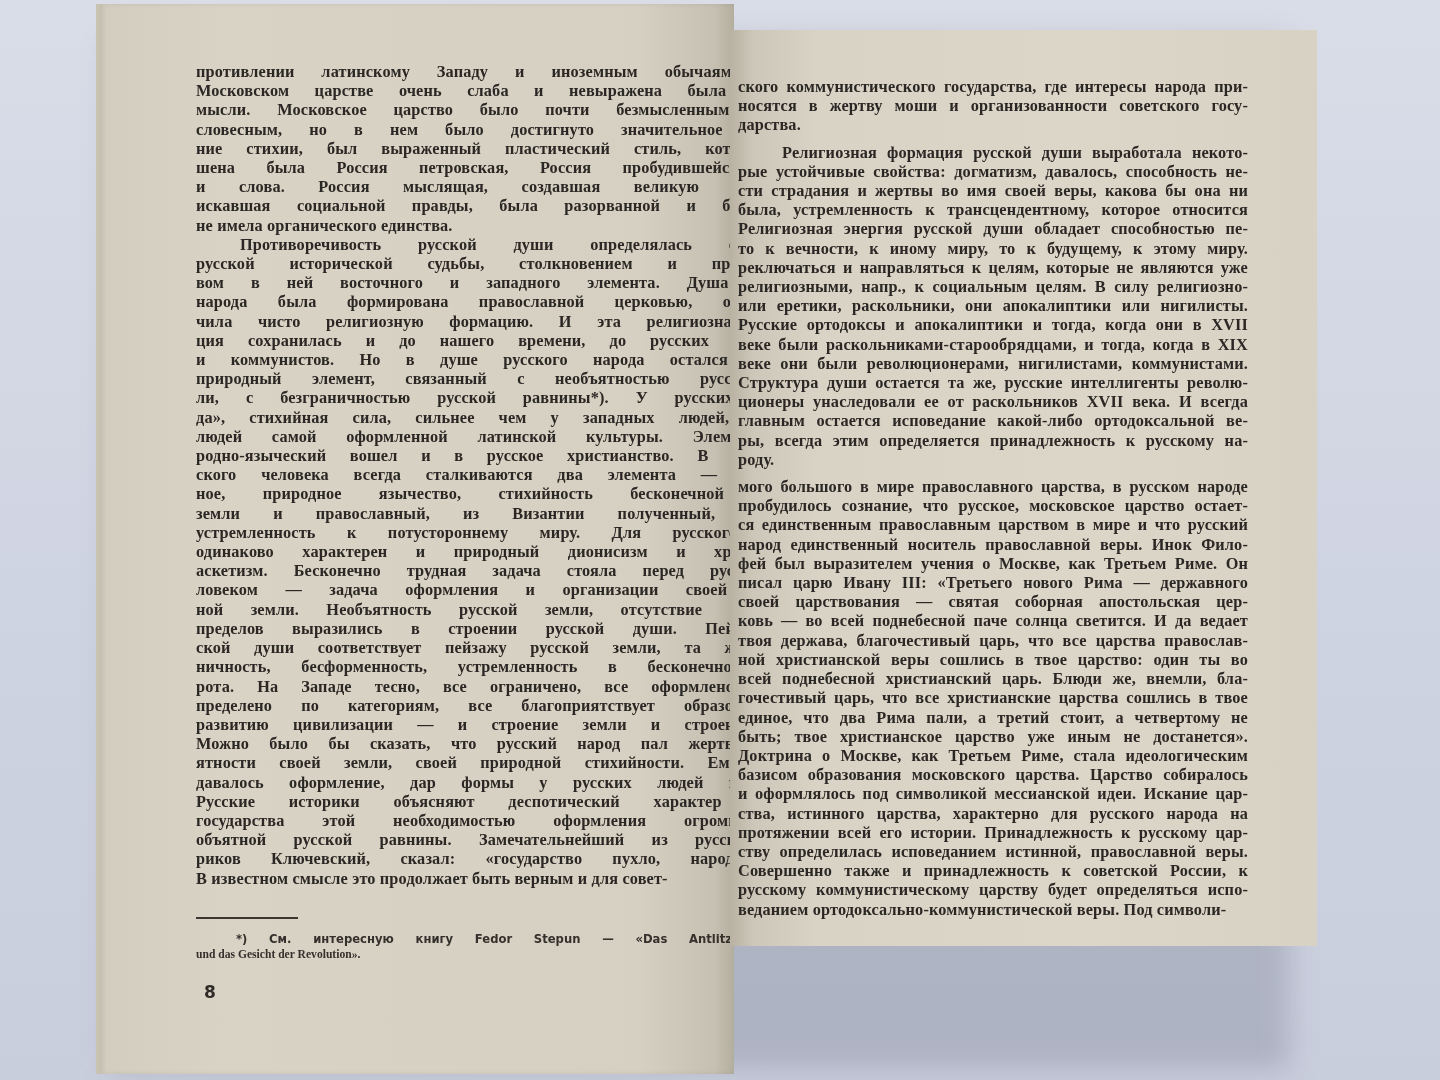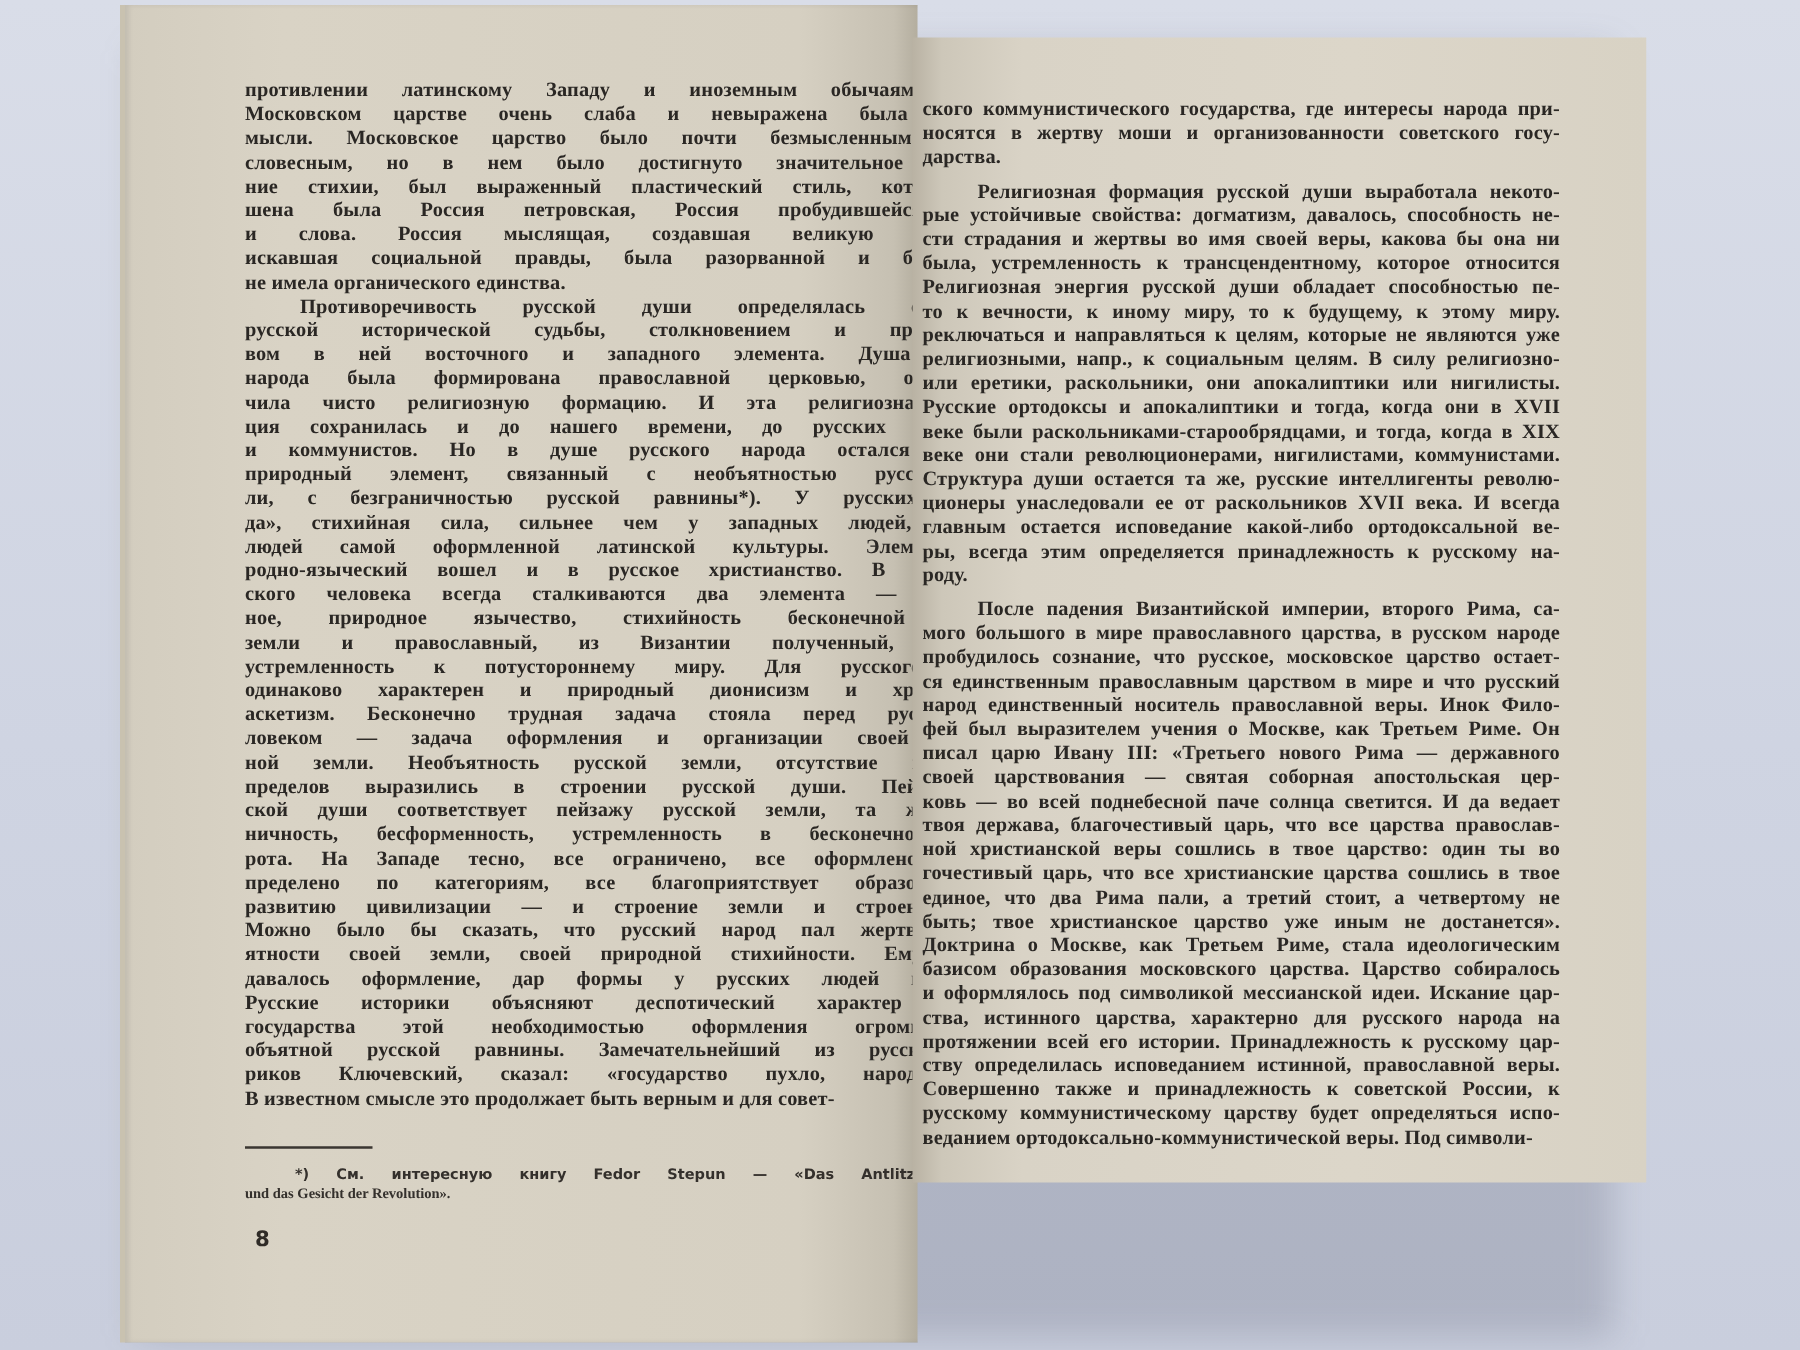--- a/index.html
+++ b/index.html
@@ -122,38 +122,38 @@
       <span class="line">рые устойчивые свойства: догматизм, давалось, способность не-</span>
       <span class="line">сти страдания и жертвы во имя своей веры, какова бы она ни</span>
       <span class="line">была, устремленность к трансцендентному, которое относится</span>
       <span class="line">Религиозная энергия русской души обладает способностью пе-</span>
       <span class="line">то к вечности, к иному миру, то к будущему, к этому миру.</span>
       <span class="line">реключаться и направляться к целям, которые не являются уже</span>
       <span class="line">религиозными, напр., к социальным целям. В силу религиозно-</span>
       <span class="line">или еретики, раскольники, они апокалиптики или нигилисты.</span>
       <span class="line">Русские ортодоксы и апокалиптики и тогда, когда они в XVII</span>
       <span class="line">веке были раскольниками-старообрядцами, и тогда, когда в XIX</span>
-      <span class="line">веке они стали революционерами, нигилистами, коммунистами.</span>
+      <span class="line">веке они были революционерами, нигилистами, коммунистами.</span>
       <span class="line">Структура души остается та же, русские интеллигенты револю-</span>
       <span class="line">ционеры унаследовали ее от раскольников XVII века. И всегда</span>
       <span class="line">главным остается исповедание какой-либо ортодоксальной ве-</span>
       <span class="line">ры, всегда этим определяется принадлежность к русскому на-</span>
       <span class="line last">роду.</span>
       <span class="para-gap"></span>
-      <span class="line indent">После падения Византийской империи, второго Рима, са-</span>
       <span class="line">мого большого в мире православного царства, в русском народе</span>
       <span class="line">пробудилось сознание, что русское, московское царство остает-</span>
       <span class="line">ся единственным православным царством в мире и что русский</span>
       <span class="line">народ единственный носитель православной веры. Инок Фило-</span>
       <span class="line">фей был выразителем учения о Москве, как Третьем Риме. Он</span>
       <span class="line">писал царю Ивану III: «Третьего нового Рима — державного</span>
       <span class="line">своей царствования — святая соборная апостольская цер-</span>
       <span class="line">ковь — во всей поднебесной паче солнца светится. И да ведает</span>
       <span class="line">твоя держава, благочестивый царь, что все царства православ-</span>
       <span class="line">ной христианской веры сошлись в твое царство: один ты во</span>
+      <span class="line">всей поднебесной христианский царь. Блюди же, внемли, бла-</span>
       <span class="line">гочестивый царь, что все христианские царства сошлись в твое</span>
       <span class="line">единое, что два Рима пали, а третий стоит, а четвертому не</span>
       <span class="line">быть; твое христианское царство уже иным не достанется».</span>
       <span class="line">Доктрина о Москве, как Третьем Риме, стала идеологическим</span>
       <span class="line">базисом образования московского царства. Царство собиралось</span>
       <span class="line">и оформлялось под символикой мессианской идеи. Искание цар-</span>
       <span class="line">ства, истинного царства, характерно для русского народа на</span>
       <span class="line">протяжении всей его истории. Принадлежность к русскому цар-</span>
       <span class="line">ству определилась исповеданием истинной, православной веры.</span>
       <span class="line">Совершенно также и принадлежность к советской России, к</span>

